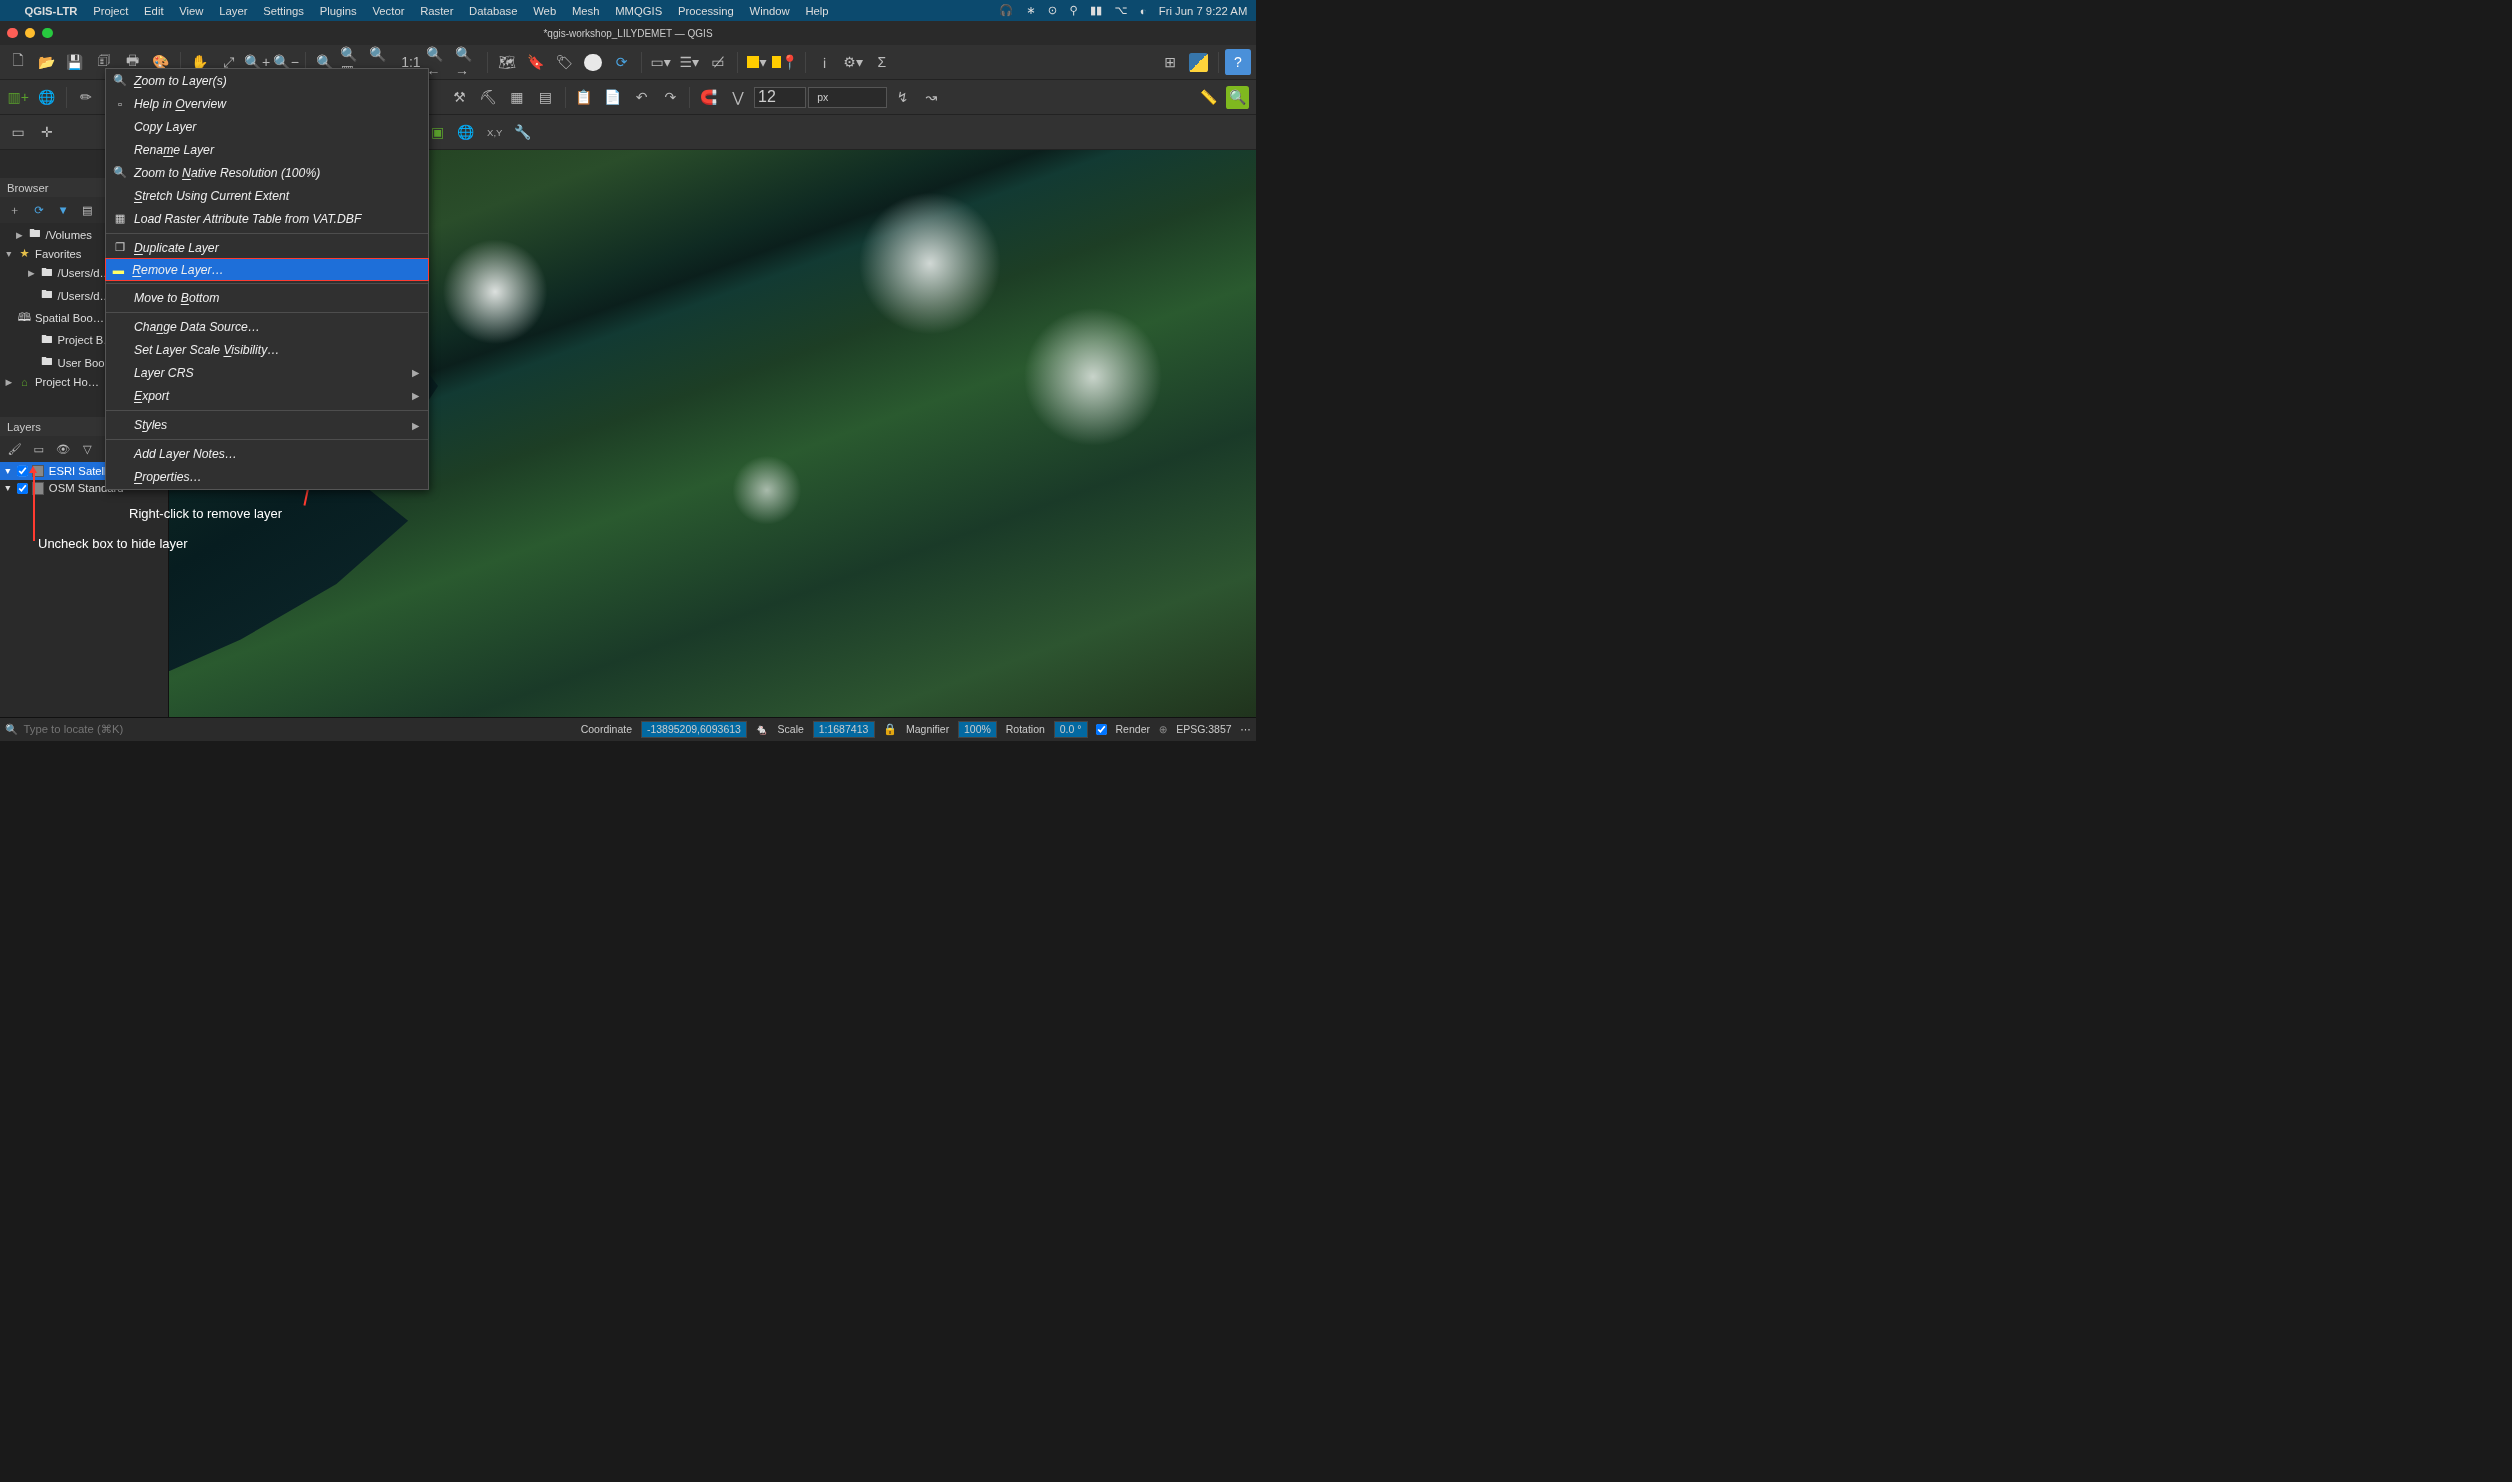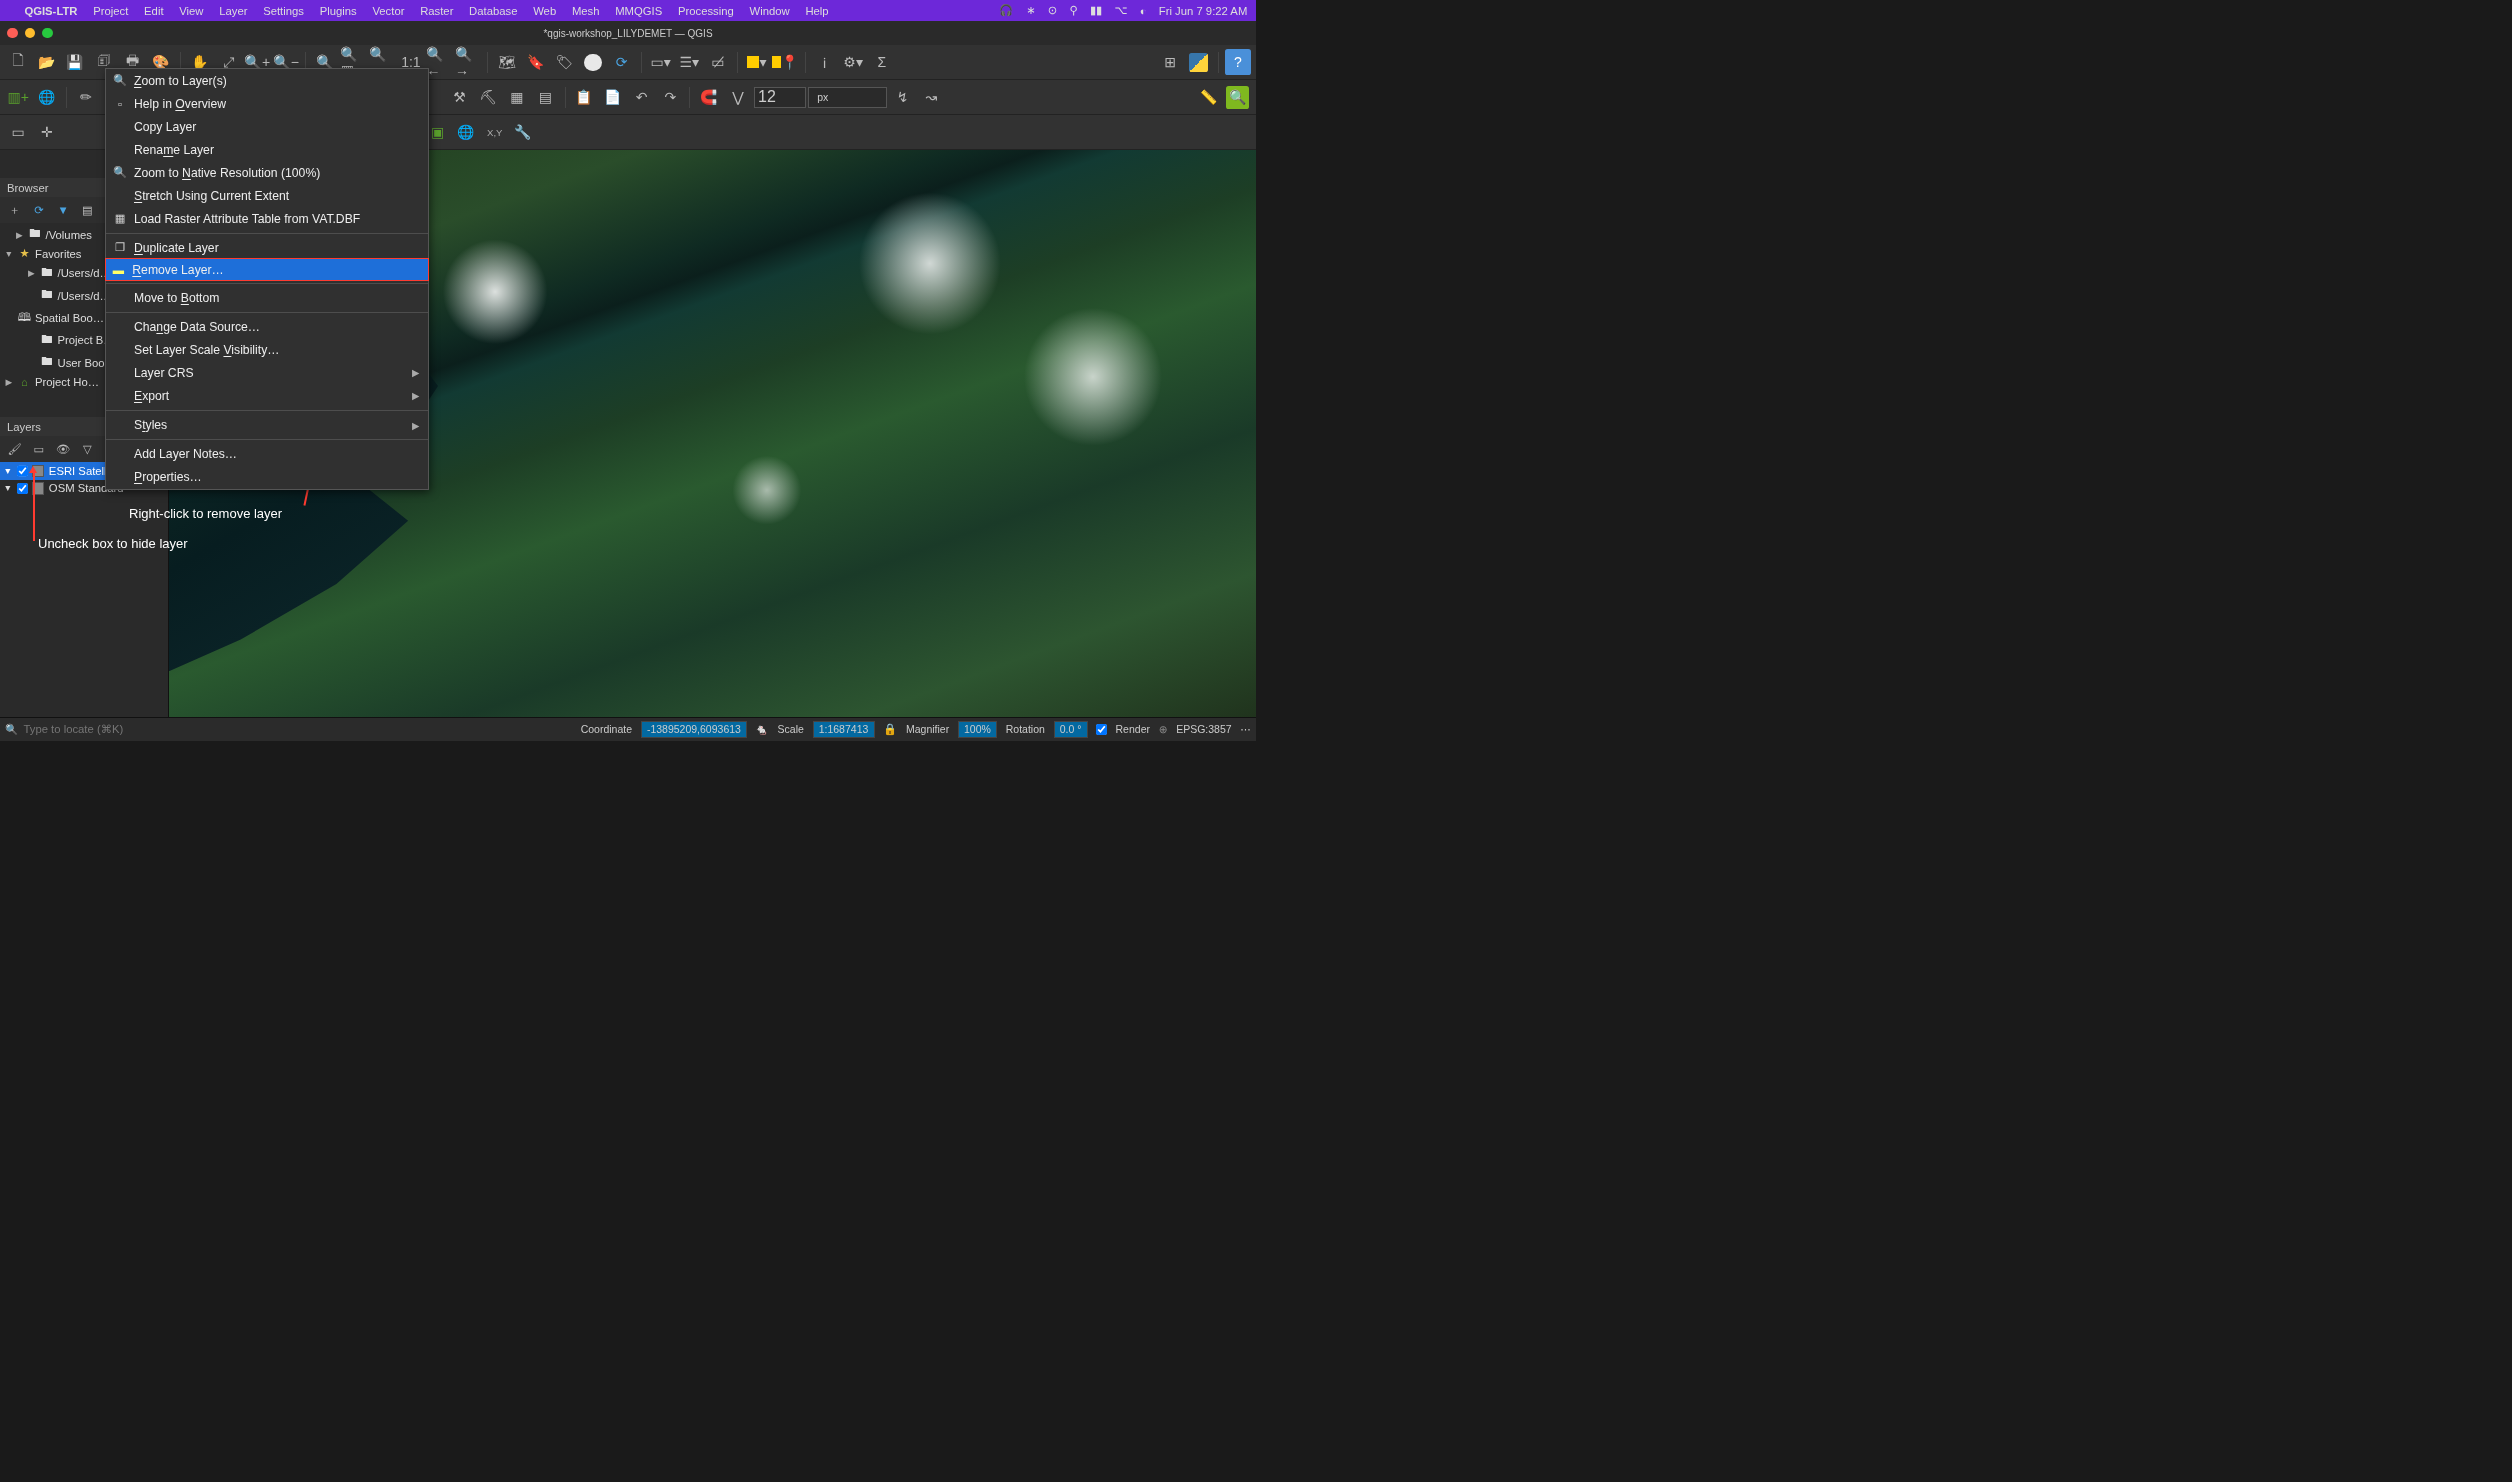--- a/index.html
+++ b/index.html
@@ -1,17 +1,17 @@
 <!DOCTYPE html>
 <html style="font-size:14px"><head>
 <meta charset="utf-8">
 <style>
 * { margin: 0; padding: 0; box-sizing: border-box; font-family: -apple-system, "Helvetica Neue", Arial, sans-serif; }
 body { width: 1256px; height: 741px; overflow: hidden; background: #1a1a1a; color: #ddd; font-size: 11.3px; }
-.mac-menubar { height: 21px; background: #6d28d9; display:flex; align-items:center; padding: 0 8.7px; gap:15.7px; color:#ddd; font-size:11.3px;}
+.mac-menubar { height: 21px; background: #0c4a6e; display:flex; align-items:center; padding: 0 8.7px; gap:15.7px; color:#ddd; font-size:11.3px;}
 .mac-menubar .right { margin-left:auto; display:flex; align-items:center; gap:12.2px; }
 .apple-logo { font-size:13px; }
 .win-titlebar { height: 24.4px; background:#2a2a2a; display:flex; align-items:center; padding:0 7px; position:relative; }
 .traffic { display:flex; gap:7px; }
 .traffic span { width:10.5px; height:10.5px; border-radius:50%; display:block; }
 .tl-red{background:#ff5f56;} .tl-yel{background:#ffbd2e;} .tl-grn{background:#27c93f;}
 .win-title { position:absolute; left:50%; transform:translateX(-50%); color:#ccc; font-size:10px;}
 .toolbar { background:#323232; border-bottom:0.9px solid #222; display:flex; align-items:center; padding:1.7px 5.2px; gap:2.6px; height:35px; }
 .toolbar .tb-btn { width:26px; height:26px; display:flex; align-items:center; justify-content:center; border-radius:2.6px; color:#bbb; font-size:14px; }
 .toolbar .sep { width:0.9px; height:21px; background:#444; margin:0 3.5px;}
@@ -40,21 +40,21 @@
   radial-gradient(circle at 85% 40%, rgba(255,255,255,0.75) 0%, rgba(255,255,255,0) 7%),
   radial-gradient(circle at 55% 60%, rgba(255,255,255,0.6) 0%, rgba(255,255,255,0) 5%),
   linear-gradient(160deg, #1f3a1d 0%, #2a4d2a 18%, #0f2a22 30%, #0b1f1c 33%, #123a33 36%, #1d3e25 45%, #2a5a2f 55%, #1a3a28 70%, #2d5530 85%, #20331d 100%);
 }
 .water { position:absolute; left:0; top:22%; width:55%; height:70%;
   background: linear-gradient(150deg, rgba(10,30,30,0) 0%, rgba(8,28,30,.7) 25%, #071d20 40%, #0a2226 55%, rgba(15,40,45,.5) 72%, rgba(15,40,45,0) 85%);
   clip-path: polygon(0% 8%, 22% 0%, 38% 14%, 45% 28%, 38% 44%, 30% 50%, 40% 62%, 28% 78%, 12% 92%, 0% 100%); }
 .context-menu { position:absolute; left:105px; top:68px; width:324px; background:#303030; border:0.9px solid #555; box-shadow:1.7px 2.6px 8.7px rgba(0,0,0,.6); z-index:50; font-size:12.2px; color:#eee;}
 .cm-item { display:flex; align-items:center; padding:3.5px 8.7px 3.5px 7px; gap:7px; height:23px;}
 .cm-item .mi-icon{width:14px; text-align:center; font-size:11.3px; color:#ccc;}
-.cm-item .mi-text{flex:1;}
+.cm-item .mi-text{flex:1;font-style:italic;}
 .cm-item .arrow-r{color:#aaa; font-size:9.6px;}
 .cm-item.highlight{ background:#1e6fd9; border:1.7px solid #ff3b30; margin:-0.9px; padding:2.6px 7px 2.6px 5.2px;}
 .cm-sep{ height:0.9px; background:#4d4d4d; margin:2.6px 0;}
 .annot { position:absolute; color:#fff; font-size:13px; z-index:40; }
 .arrow-line { position:absolute; background:#ff3b30; z-index:41;}
 .statusbar { height:24.4px; background:#2b2b2b; display:flex; align-items:center; padding:0 5.2px; gap:8.7px; color:#ccc; font-size:10.5px; border-top:0.9px solid #111;}
 .statusbar .field { background:#0369a1; border:0.9px solid #444; padding:0.9px 5.2px; height:17.4px; display:flex; align-items:center;}
 .statusbar .lock{ font-size:11.3px;}
 .statusbar input[type=checkbox]{width:10.5px;height:10.5px;}
 .python-icon { background:linear-gradient(135deg,#3776ab 50%,#ffd43b 50%); width:19px;height:19px;border-radius:2.6px;}

